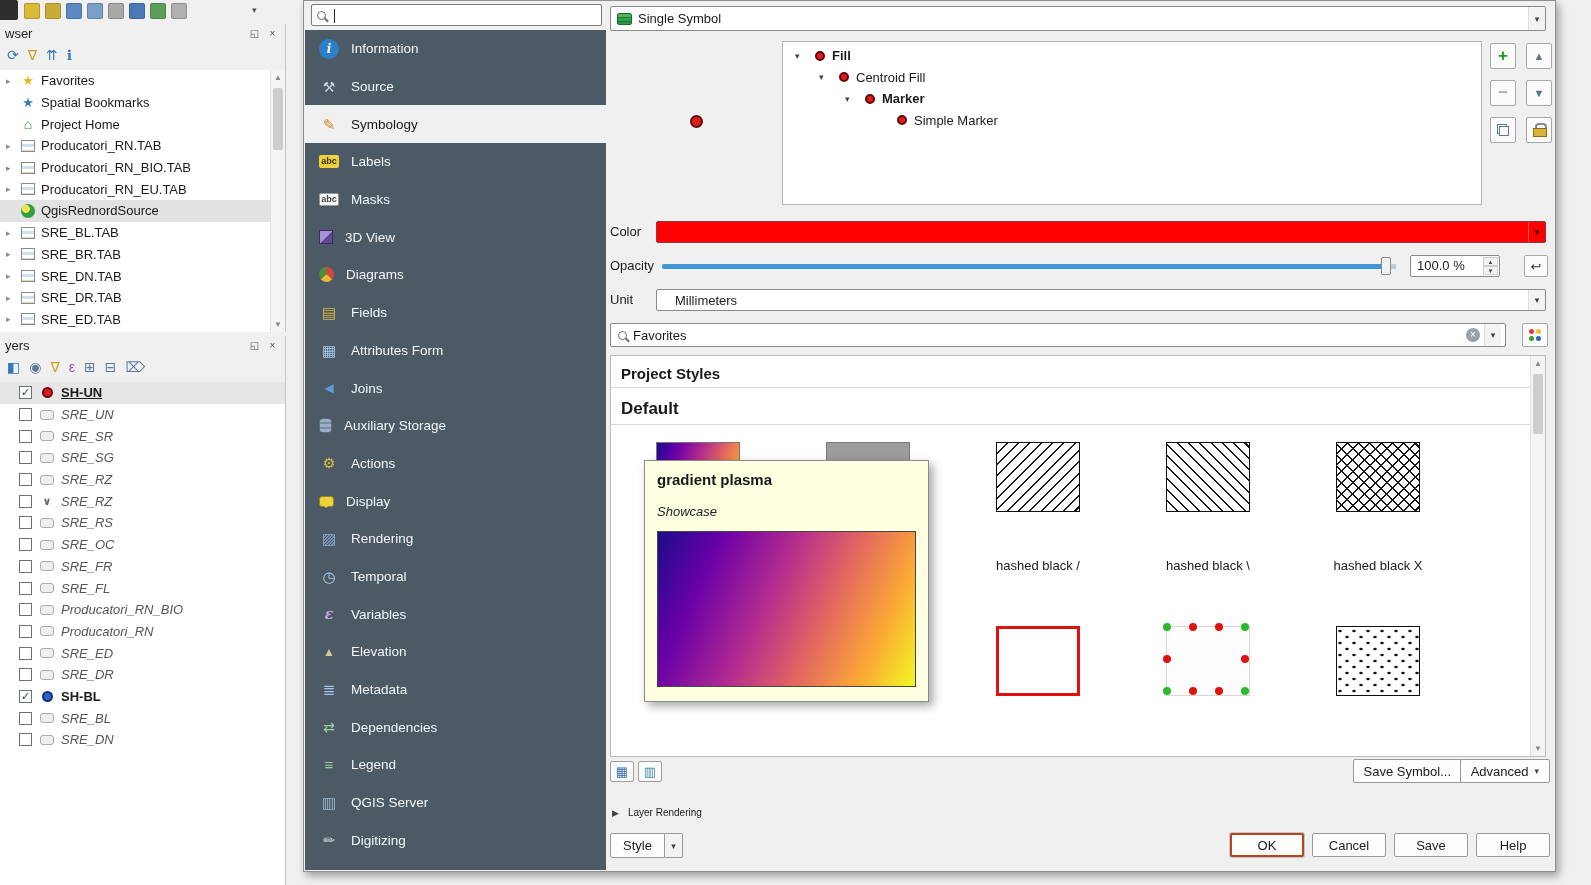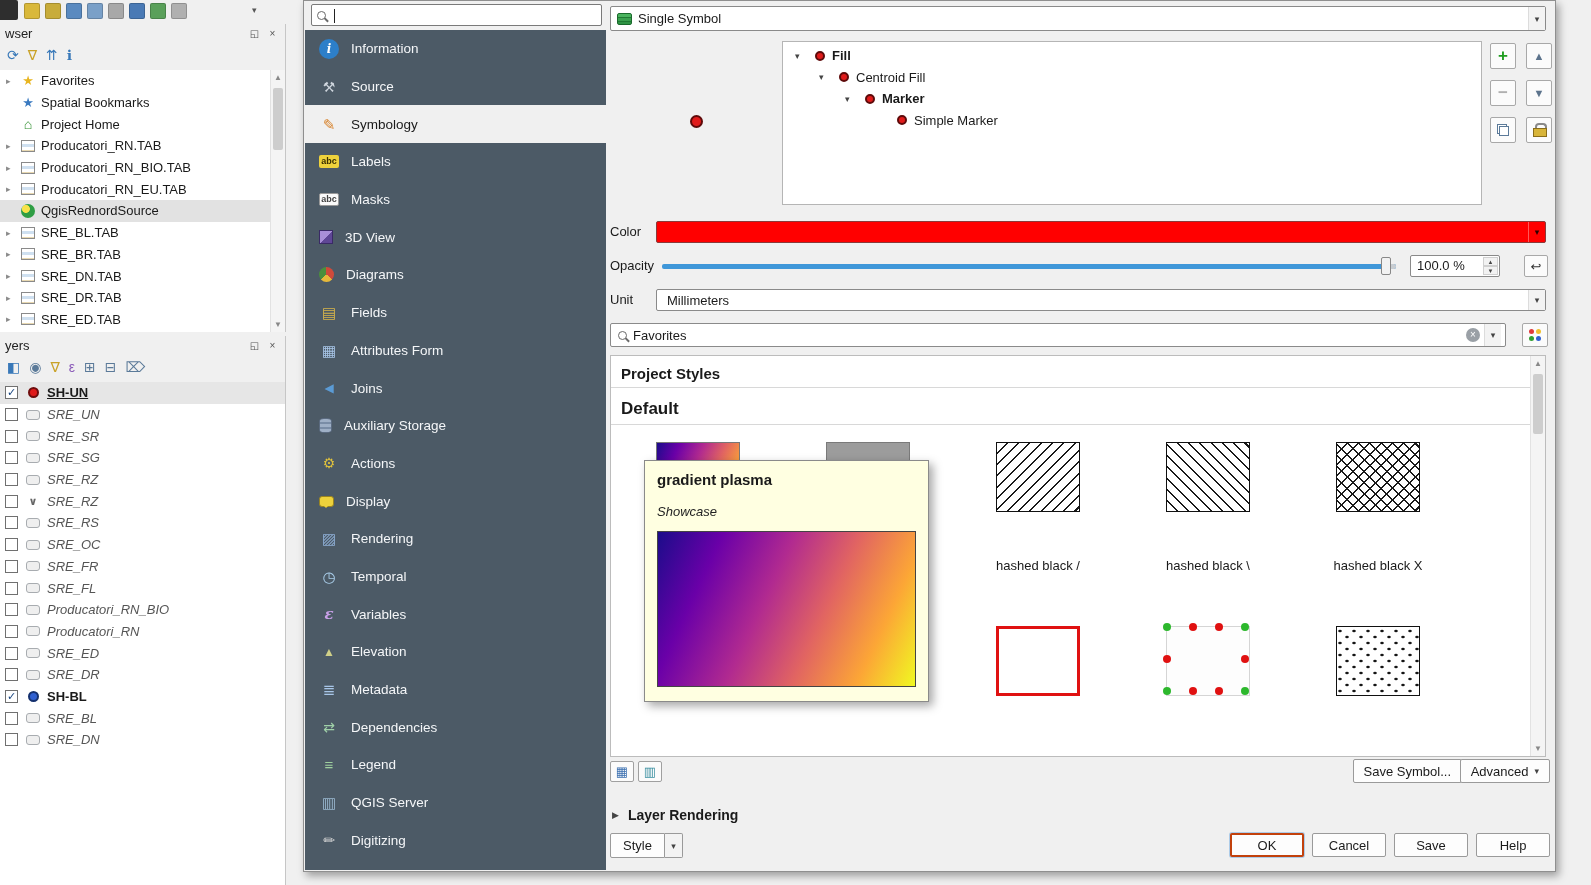--- a/index.html
+++ b/index.html
@@ -30,21 +30,21 @@
   .twisty { width:13px; color:#8a8a8a; font-size:9px; flex:none; }
   .titem-icon { width:18px; display:flex; align-items:center; justify-content:center; flex:none; margin-right:4px; }
   .tlabel { font-size:13px; }
   .ic-star-gold::after{content:"★"; color:#e8b520; font-size:13px;}
   .ic-star-blue::after{content:"★"; color:#3a7ac0; font-size:13px;}
   .ic-home::after{content:"⌂"; color:#2f8f2f; font-weight:bold; font-size:14px;}
   .ic-tab{width:14px;height:12px;border:1px solid #8a8a8a;background:linear-gradient(#fff 0 3px,#cfe0f0 3px 6px,#fff 6px 9px,#e8d8b0 9px 12px);}
   .ic-qgis{width:14px;height:14px;border-radius:50%;background:radial-gradient(circle at 35% 35%,#f8e24a 0 28%,#2f9e44 34% 100%);}
 
   
-  .lrow { height:21.7px; display:flex; align-items:center; padding-left:5px; }
+  .lrow { height:21.7px; display:flex; align-items:center; padding-left:19px; }
   .lrow.sel { background:#e6e6e6; }
   .cb { width:13px; height:13px; border:1px solid #707070; background:#fff; flex:none; margin-right:6px; display:flex; align-items:center; justify-content:center; font-size:11px; color:#16437e; font-weight:bold; }
   .lrow.on .cb::after{content:"✓";}
   .licon { width:18px; display:flex; align-items:center; justify-content:center; flex:none; margin-right:5px; }
   .ic-dot-red{width:11px;height:11px;border-radius:50%;background:#e01b1b;border:2px solid #6e0c0c;}
   .ic-dot-blue{width:11px;height:11px;border-radius:50%;background:#2f5fd0;border:2px solid #14306e;}
   .ic-bubble{width:14px;height:10px;border:1.5px solid #a8acb0;border-radius:3px;background:#efefef;}
   .ic-line{color:#666;font-weight:bold;font-size:11px;} .ic-line::after{content:"∨";}
   .ic-osm{width:13px;height:13px;border:1px solid #8899aa;background:linear-gradient(135deg,#cfe3f5 0 50%,#a8cba8 50% 100%);}
   .llabel { font-size:13px; }
@@ -177,21 +177,21 @@
   #viewbtns{position:absolute;left:0;top:760px;display:flex;gap:4px;}
   .viewbtn{width:24px;height:21px;border:1px solid #a0a0a0;background:#fbfbfb;border-radius:2px;display:flex;align-items:center;justify-content:center;font-size:13px;}
   .vb-grid{color:#3a6fb0;} .vb-list{color:#3a8fa0;}
   #save-symbol-btn{position:absolute;right:92px;top:758px;}
   #advanced-btn{position:absolute;right:4px;top:758px;display:flex;align-items:center;gap:6px;}
   .pushbtn{height:24px;min-width:74px;padding:0 10px;border:1px solid #9a9a9a;background:#fdfdfd;border-radius:2px;font-size:13px;display:inline-flex;align-items:center;justify-content:center;color:#1a1a1a;}
   .pb-caret{font-size:9px;color:#444;}
 
   #layer-rendering{position:absolute;left:2px;top:806px;display:flex;align-items:center;gap:9px;}
   #layer-rendering .lr-arrow{font-size:9px;color:#444;}
-  #layer-rendering .lr-label{font-weight:bold;font-size:14px;}
+  #layer-rendering .lr-label{font-weight:normal;font-size:10px;}
 
   #bottombar{position:absolute;left:0;right:0;top:832px;height:28px;}
   #style-split{position:absolute;left:0;top:0;display:flex;}
   #style-split .main{height:25px;padding:0 12px;border:1px solid #9a9a9a;background:#fdfdfd;border-radius:2px 0 0 2px;display:flex;align-items:center;font-size:13px;}
   #style-split .arrow{width:18px;height:25px;border:1px solid #9a9a9a;border-left:none;background:#f3f3f3;border-radius:0 2px 2px 0;display:flex;align-items:center;justify-content:center;font-size:9px;color:#444;}
   #footer-btns{position:absolute;right:4px;top:0;display:flex;gap:8px;}
   .btn-ok{border:2px solid #c2410c;box-shadow:0 0 0 1px rgba(92,160,224,.45);}
 </style>
 </head>
 <body>
@@ -698,21 +698,21 @@
             <span>▲</span>
             <span>▼</span>
           </span>
       </div>
       <span id="dd-override">↩</span>
     </div>
 
     <div id="unit-row">
       <span class="frow-label">Unit</span>
       <div id="unit-combo" class="combo">
-        <span class="combo-label" style="margin-left:4px">Millimeters</span>
+        <span class="combo-label" style="margin-left:12px">Millimeters</span>
         <span class="carrow"></span>
       </div>
     </div>
 
     <div id="stylesearch">
       <span class="mag"></span>
       <span class="combo-label">Favorites</span>
       <span class="xclear">×</span>
       <span class="carrow"></span>
     </div>

